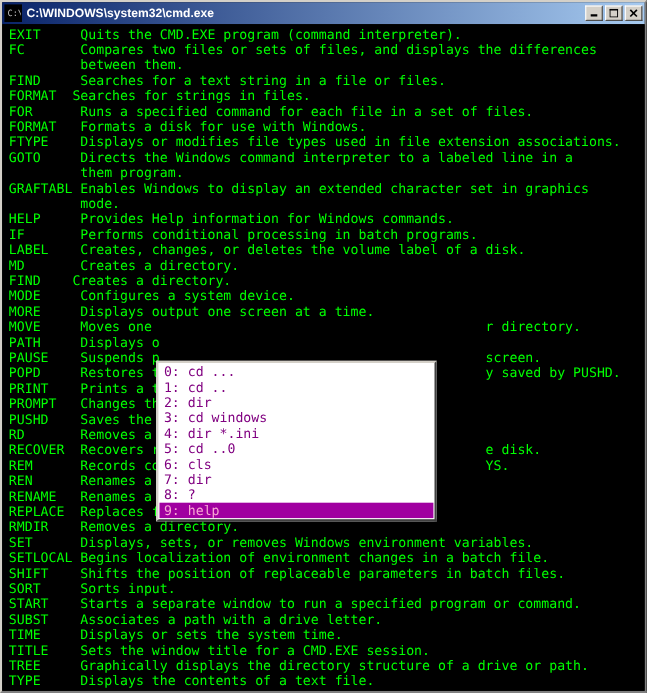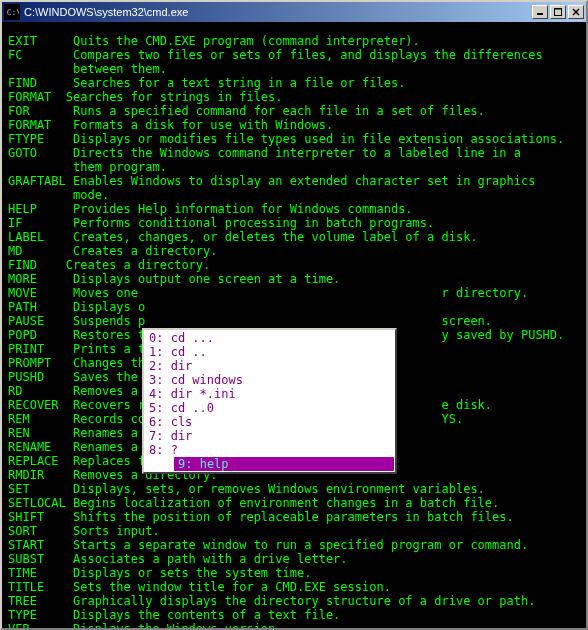--- a/index.html
+++ b/index.html
@@ -3,30 +3,30 @@
 <meta charset="utf-8">
 <style>
 * { margin: 0; padding: 0; box-sizing: border-box; }
 body { width: 588px; height: 630px; font-family: "Lucida Console", Monaco, monospace; font-size: 12px; background: #000; overflow: hidden; }
 
 .window { width: 588px; height: 630px; border: 2px solid #808080; border-top-color: #d4d0c8; border-left-color: #d4d0c8; background: #000; display: flex; flex-direction: column; }
 
 .titlebar { height: 20px; background: linear-gradient(to right, #0a246a, #a6caf0); display: flex; align-items: center; padding: 0 2px; }
 .titlebar-icon { width: 16px; height: 16px; background: #000; margin-right: 4px; display: flex; align-items: center; justify-content: center; }
 .titlebar-icon svg { width: 14px; height: 14px; }
-.titlebar-text { flex: 1; color: #fff; font-family: Tahoma, sans-serif; font-size: 11px; font-weight: normal; white-space: nowrap; }
+.titlebar-text { flex: 1; color: #fff; font-family: Tahoma, sans-serif; font-size: 11px; font-weight: bold; white-space: nowrap; }
 .titlebar-btns { display: flex; gap: 2px; }
 .tbtn { width: 16px; height: 14px; background: #d4d0c8; border: 1px solid; border-color: #fff #404040 #404040 #fff; font-family: Arial; font-size: 10px; font-weight: bold; display: flex; align-items: center; justify-content: center; cursor: pointer; color: #000; }
 
-.terminal { flex: 1; background: #000; padding: 12px 6px; position: relative; line-height: 14px; overflow: hidden; }
+.terminal { flex: 1; background: #000; padding: 2px 6px; position: relative; line-height: 14px; overflow: hidden; }
 .line { white-space: pre; color: #00ff00; }
 
 .popup { position: absolute; left: 140px; top: 306px; width: 255px; background: #fff; border: 2px solid; border-color: #d4d0c8 #404040 #404040 #d4d0c8; padding: 1px; font-family: "Lucida Console", monospace; font-size: 12px; line-height: 14px; }
 .popup-row { white-space: pre; color: #800080; padding: 0 4px; }
-.popup-row.sel { background: #a000a0; color: #5eead4; margin-left: 29px; }
+.popup-row.sel { background: #a000a0; color: #f9a8d4; }
 </style>
 </head>
 <body>
 
 <div class="window">
   <div class="titlebar">
     <span class="titlebar-icon">
       <svg viewBox="0 0 16 16">
           <rect x="0" y="0" width="16" height="16" fill="#000"></rect>
           <text x="2" y="11" font-size="9" fill="#c0c0c0" font-family="monospace">C:\</text>
@@ -66,20 +66,21 @@
         <div class="line">FTYPE    Displays or modifies file types used in file extension associations.</div>
         <div class="line">GOTO     Directs the Windows command interpreter to a labeled line in a</div>
         <div class="line">         them program.</div>
         <div class="line">GRAFTABL Enables Windows to display an extended character set in graphics</div>
         <div class="line">         mode.</div>
         <div class="line">HELP     Provides Help information for Windows commands.</div>
         <div class="line">IF       Performs conditional processing in batch programs.</div>
         <div class="line">LABEL    Creates, changes, or deletes the volume label of a disk.</div>
         <div class="line">MD       Creates a directory.</div>
         <div class="line">FIND    Creates a directory.</div>
+        <div class="line">MODE     Configures a system device.</div>
         <div class="line">MORE     Displays output one screen at a time.</div>
         <div class="line">MOVE     Moves one                                          r directory.</div>
         <div class="line">PATH     Displays o</div>
         <div class="line">PAUSE    Suspends p                                         screen.</div>
         <div class="line">POPD     Restores t                                         y saved by PUSHD.</div>
         <div class="line">PRINT    Prints a t</div>
         <div class="line">PROMPT   Changes th</div>
         <div class="line">PUSHD    Saves the </div>
         <div class="line">RD       Removes a </div>
         <div class="line">RECOVER  Recovers r                                         e disk.</div>

